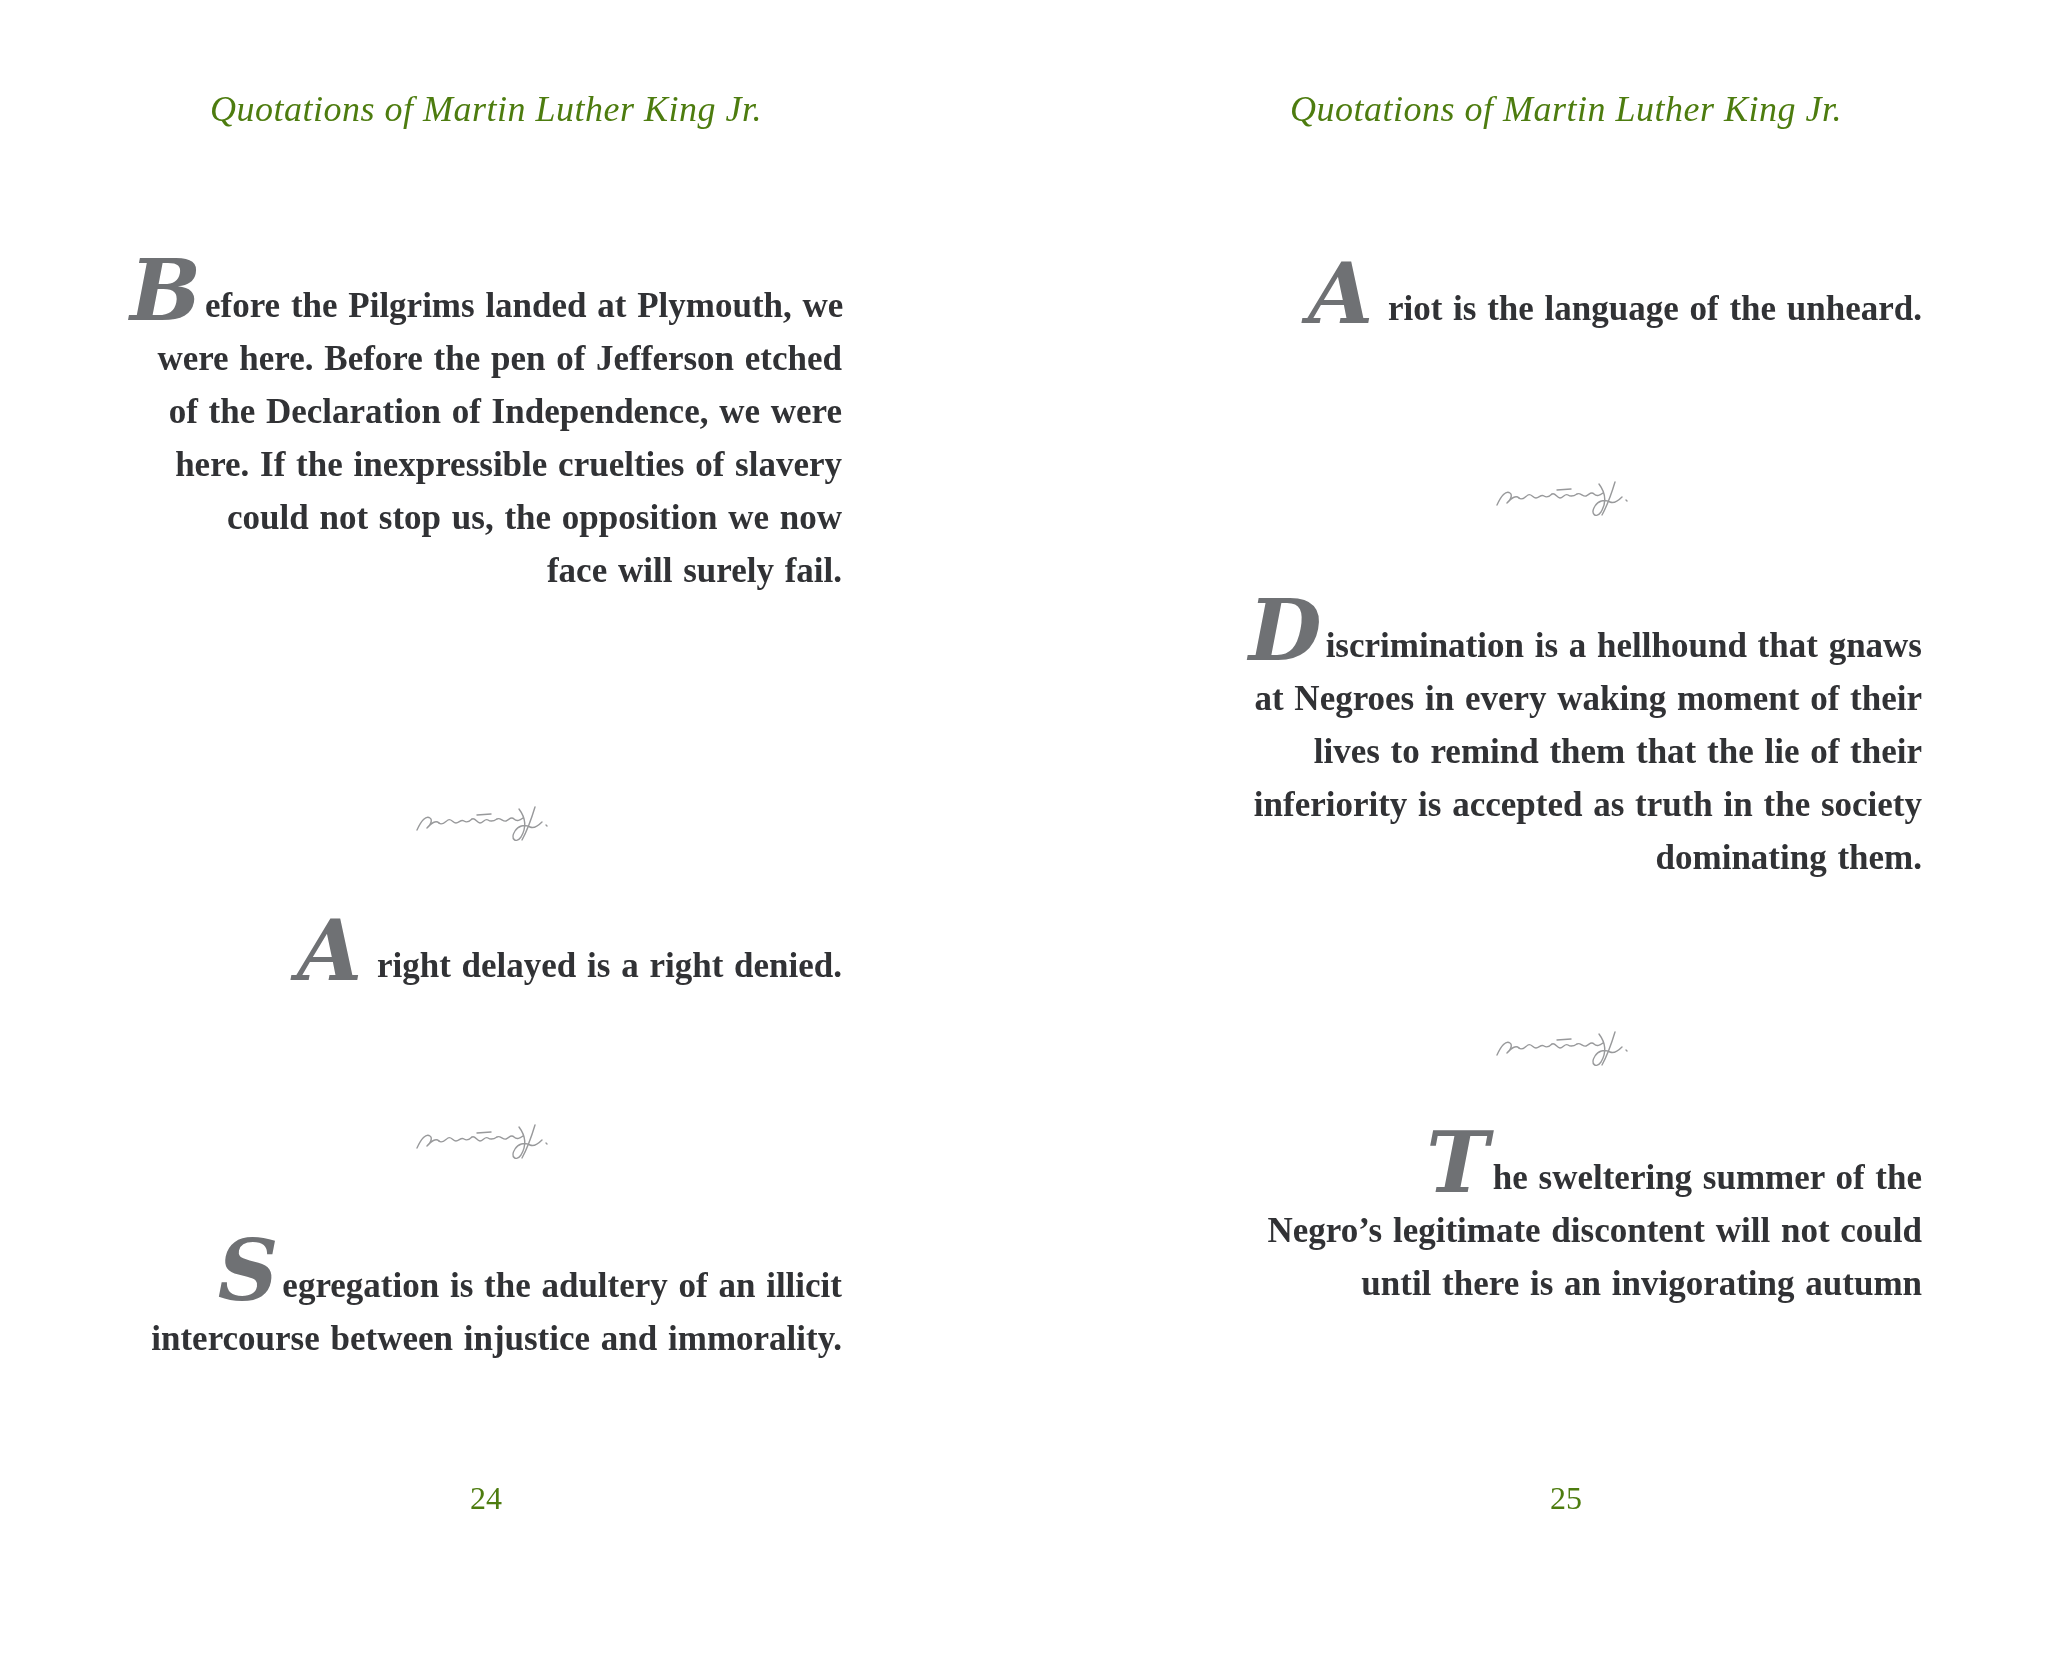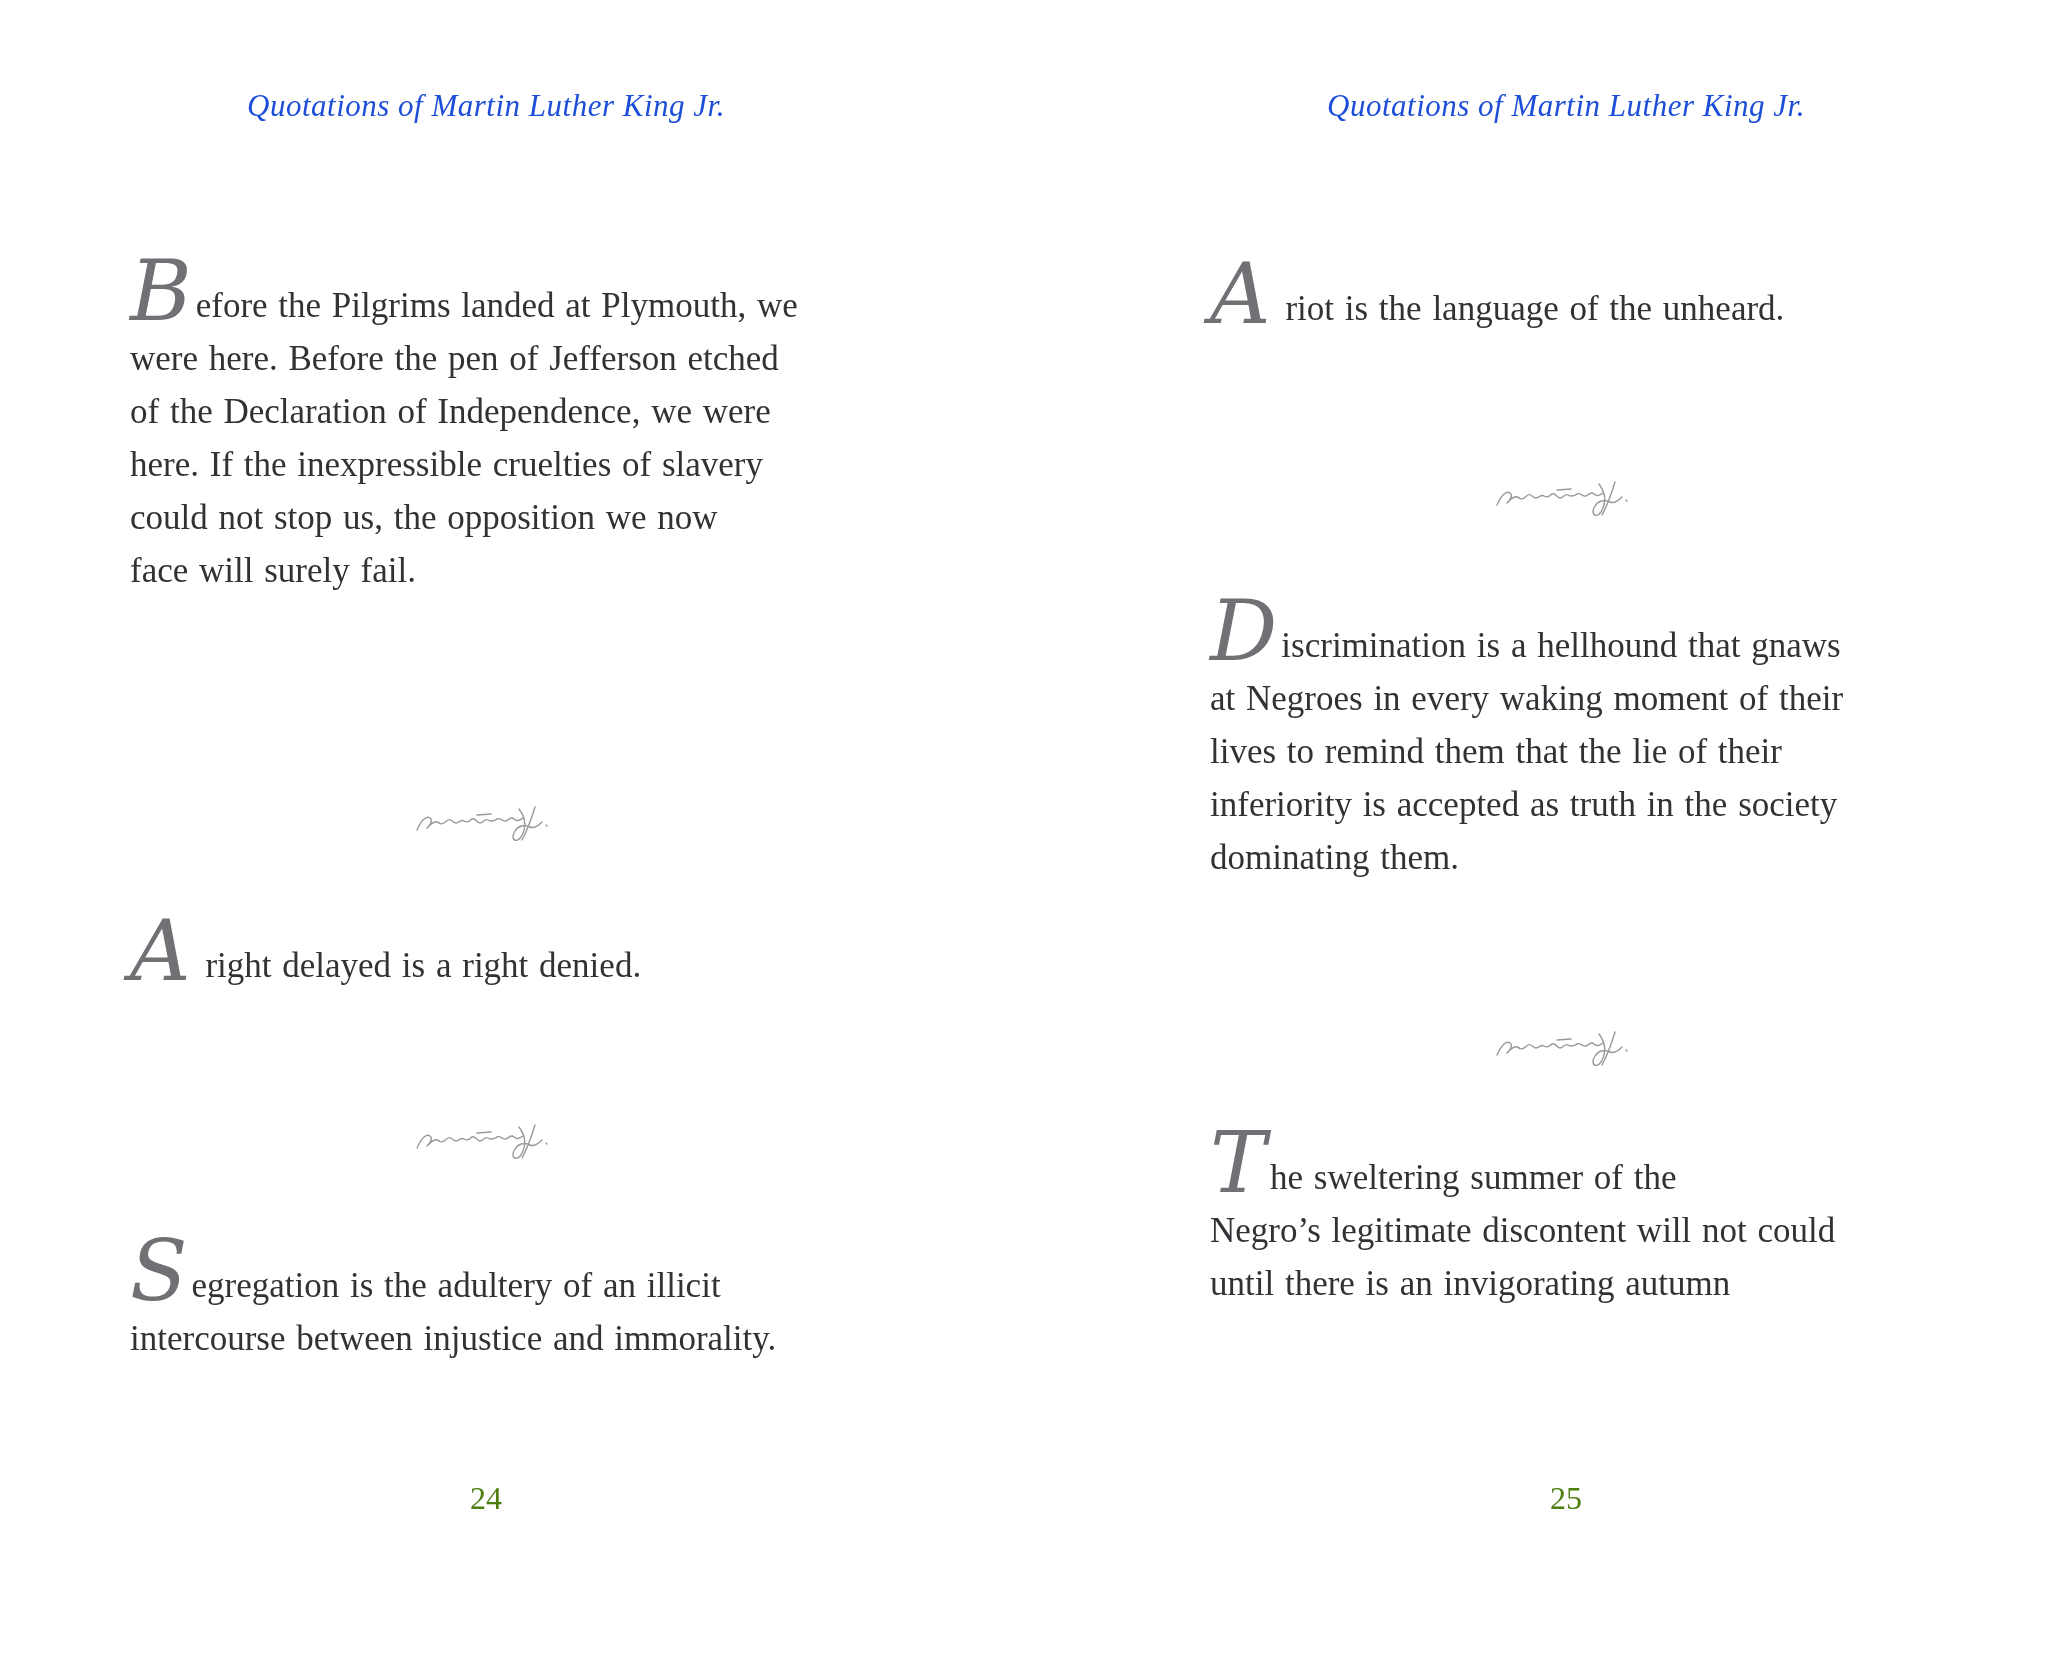--- a/index.html
+++ b/index.html
@@ -12,31 +12,32 @@
     overflow: hidden;
   }
   .page { position: absolute; top: 0; height: 1664px; width: 712px; }
   .page-left  { left: 130px; }
   .page-right { left: 1210px; }
 
   .running-head {
     position: absolute; top: 88px; width: 100%;
     text-align: center;
     font-style: italic;
-    font-size: 31px;
-    color: #1d4ed8;
+    font-size: 36px;
+    color: #4d7c0f;
     letter-spacing: 0.5px;
   }
 
   .quote {
     position: absolute; width: 100%;
-    text-align: left;
+    text-align: right;
     font-size: 35px;
     color: #313235;
     word-spacing: 2px;
+    font-weight: bold;
   }
   .quote-line { line-height: 53px; white-space: nowrap; }
 
   .dropcap {
     font-family: "DejaVu Serif", serif;
     font-style: italic;
     font-size: 84px;
     line-height: 0;
     color: #6f7174;
     position: relative; top: 3px;

